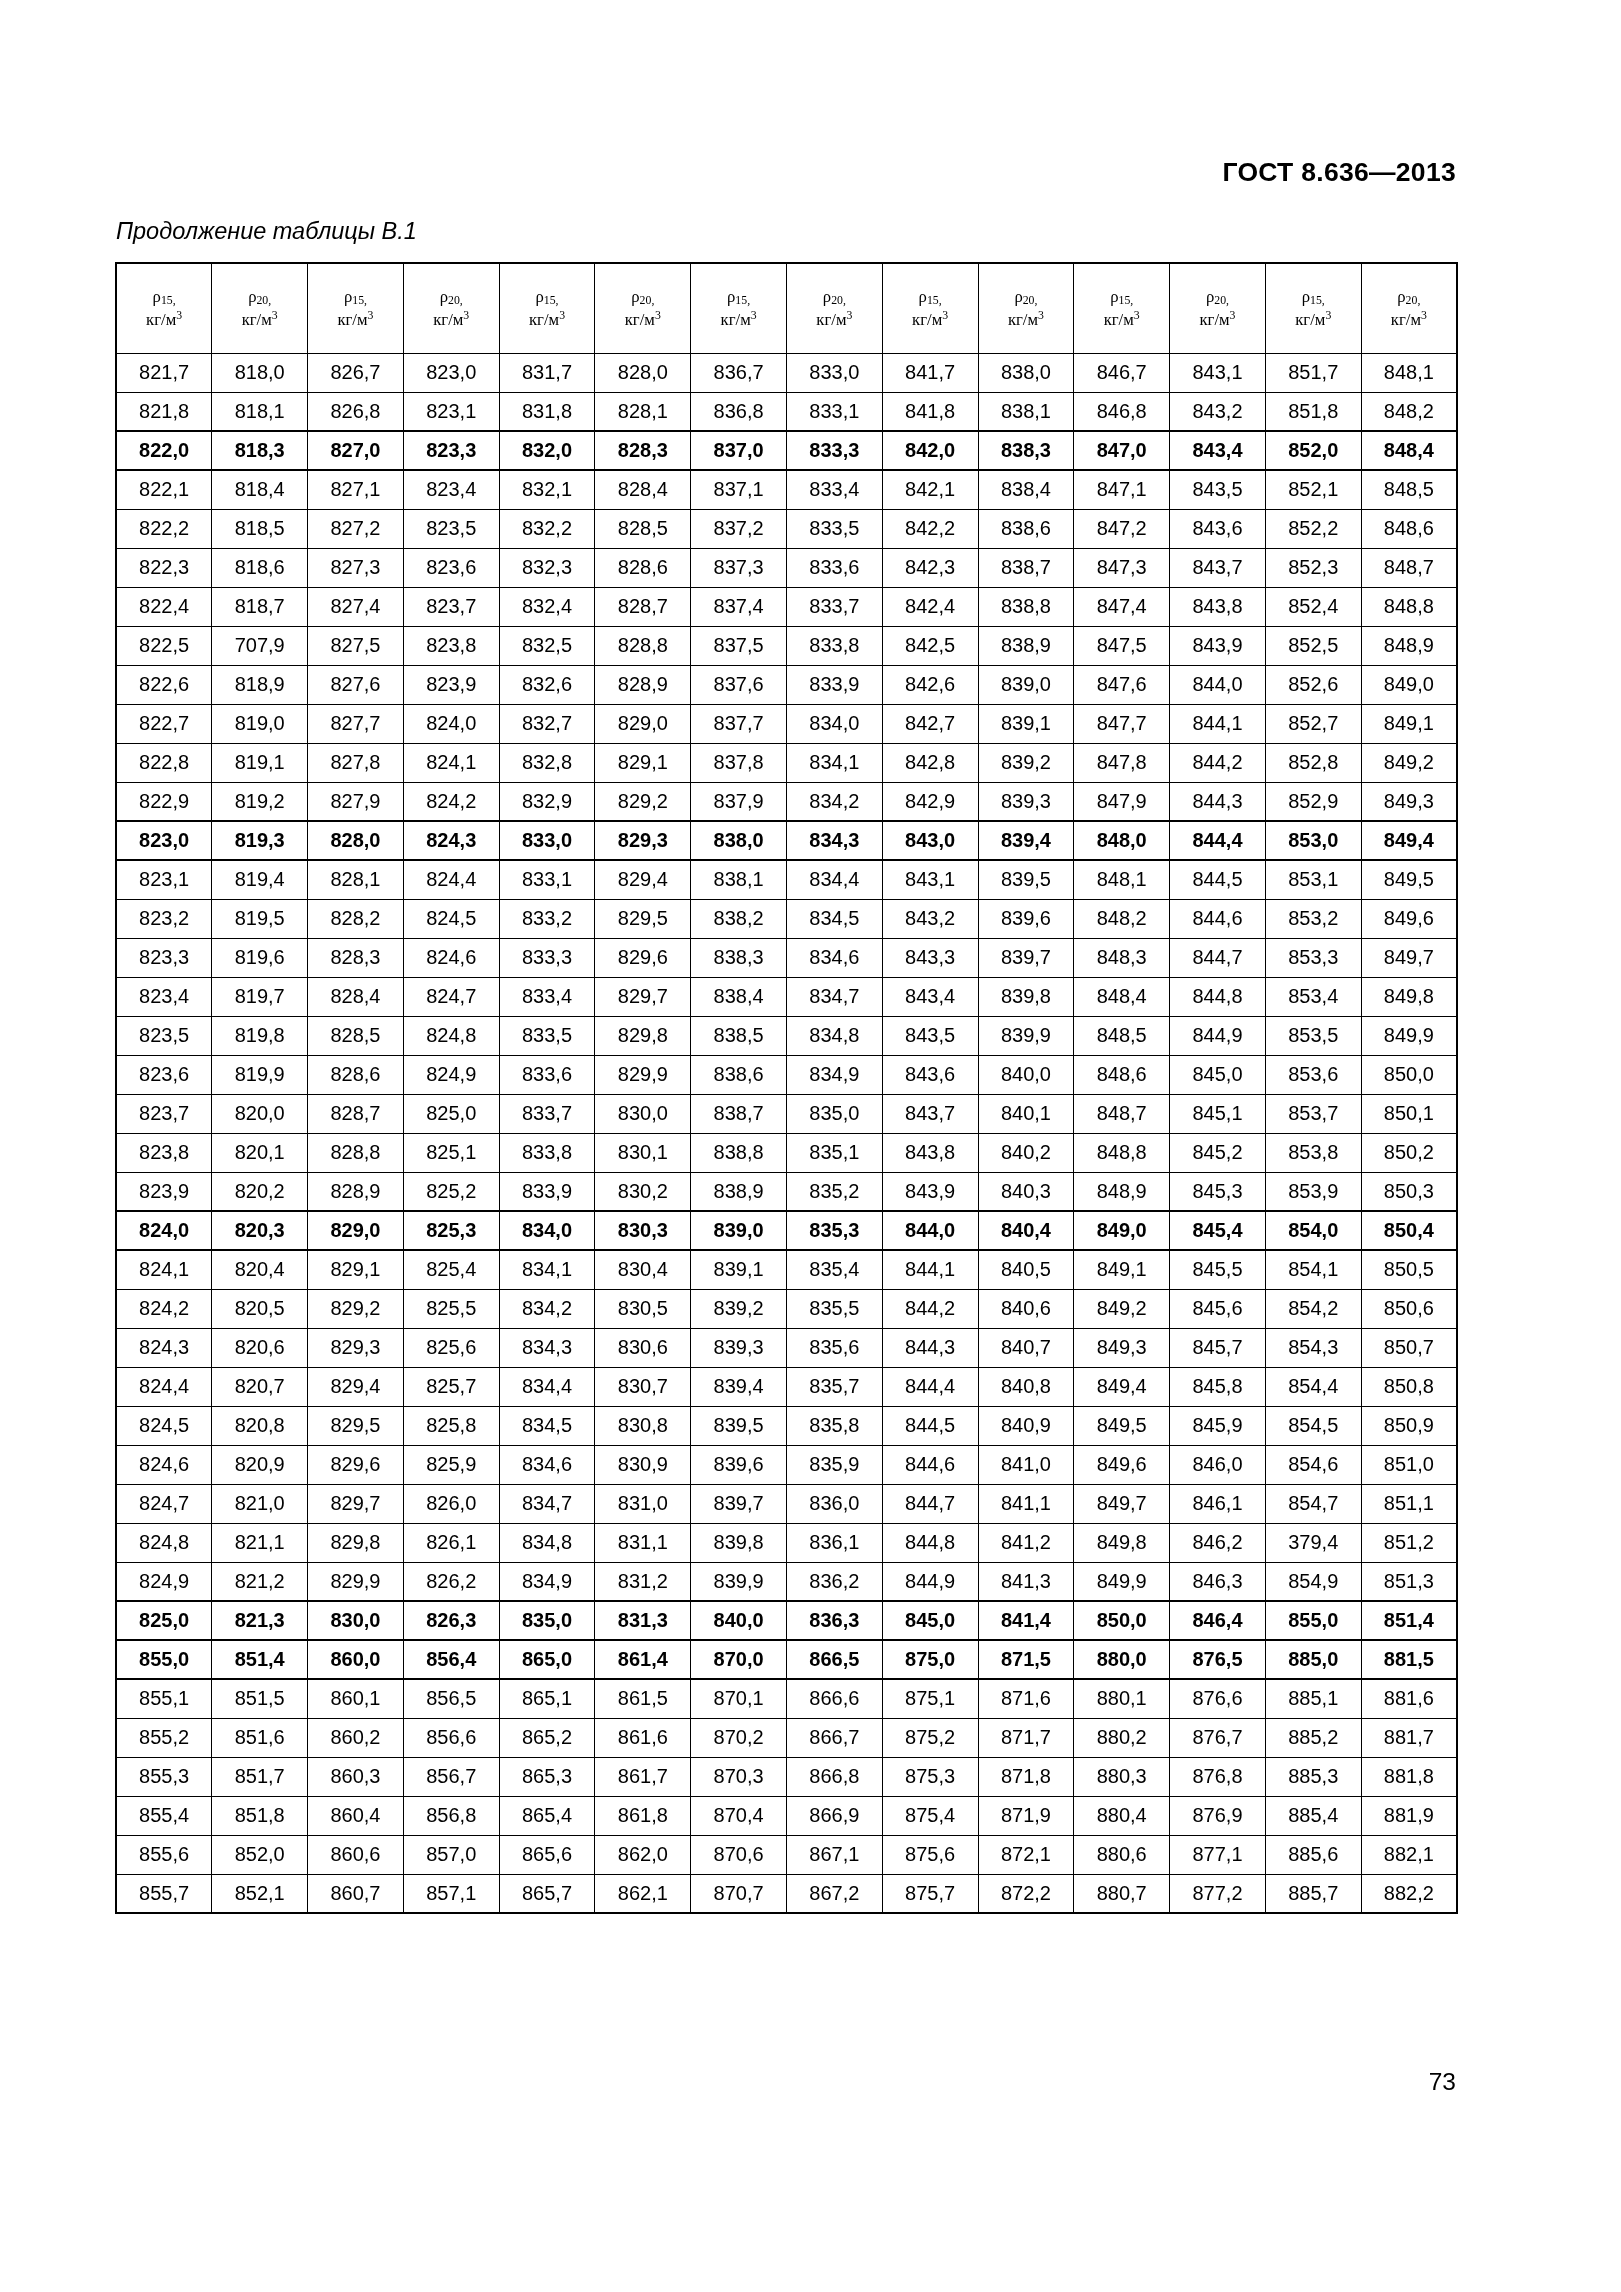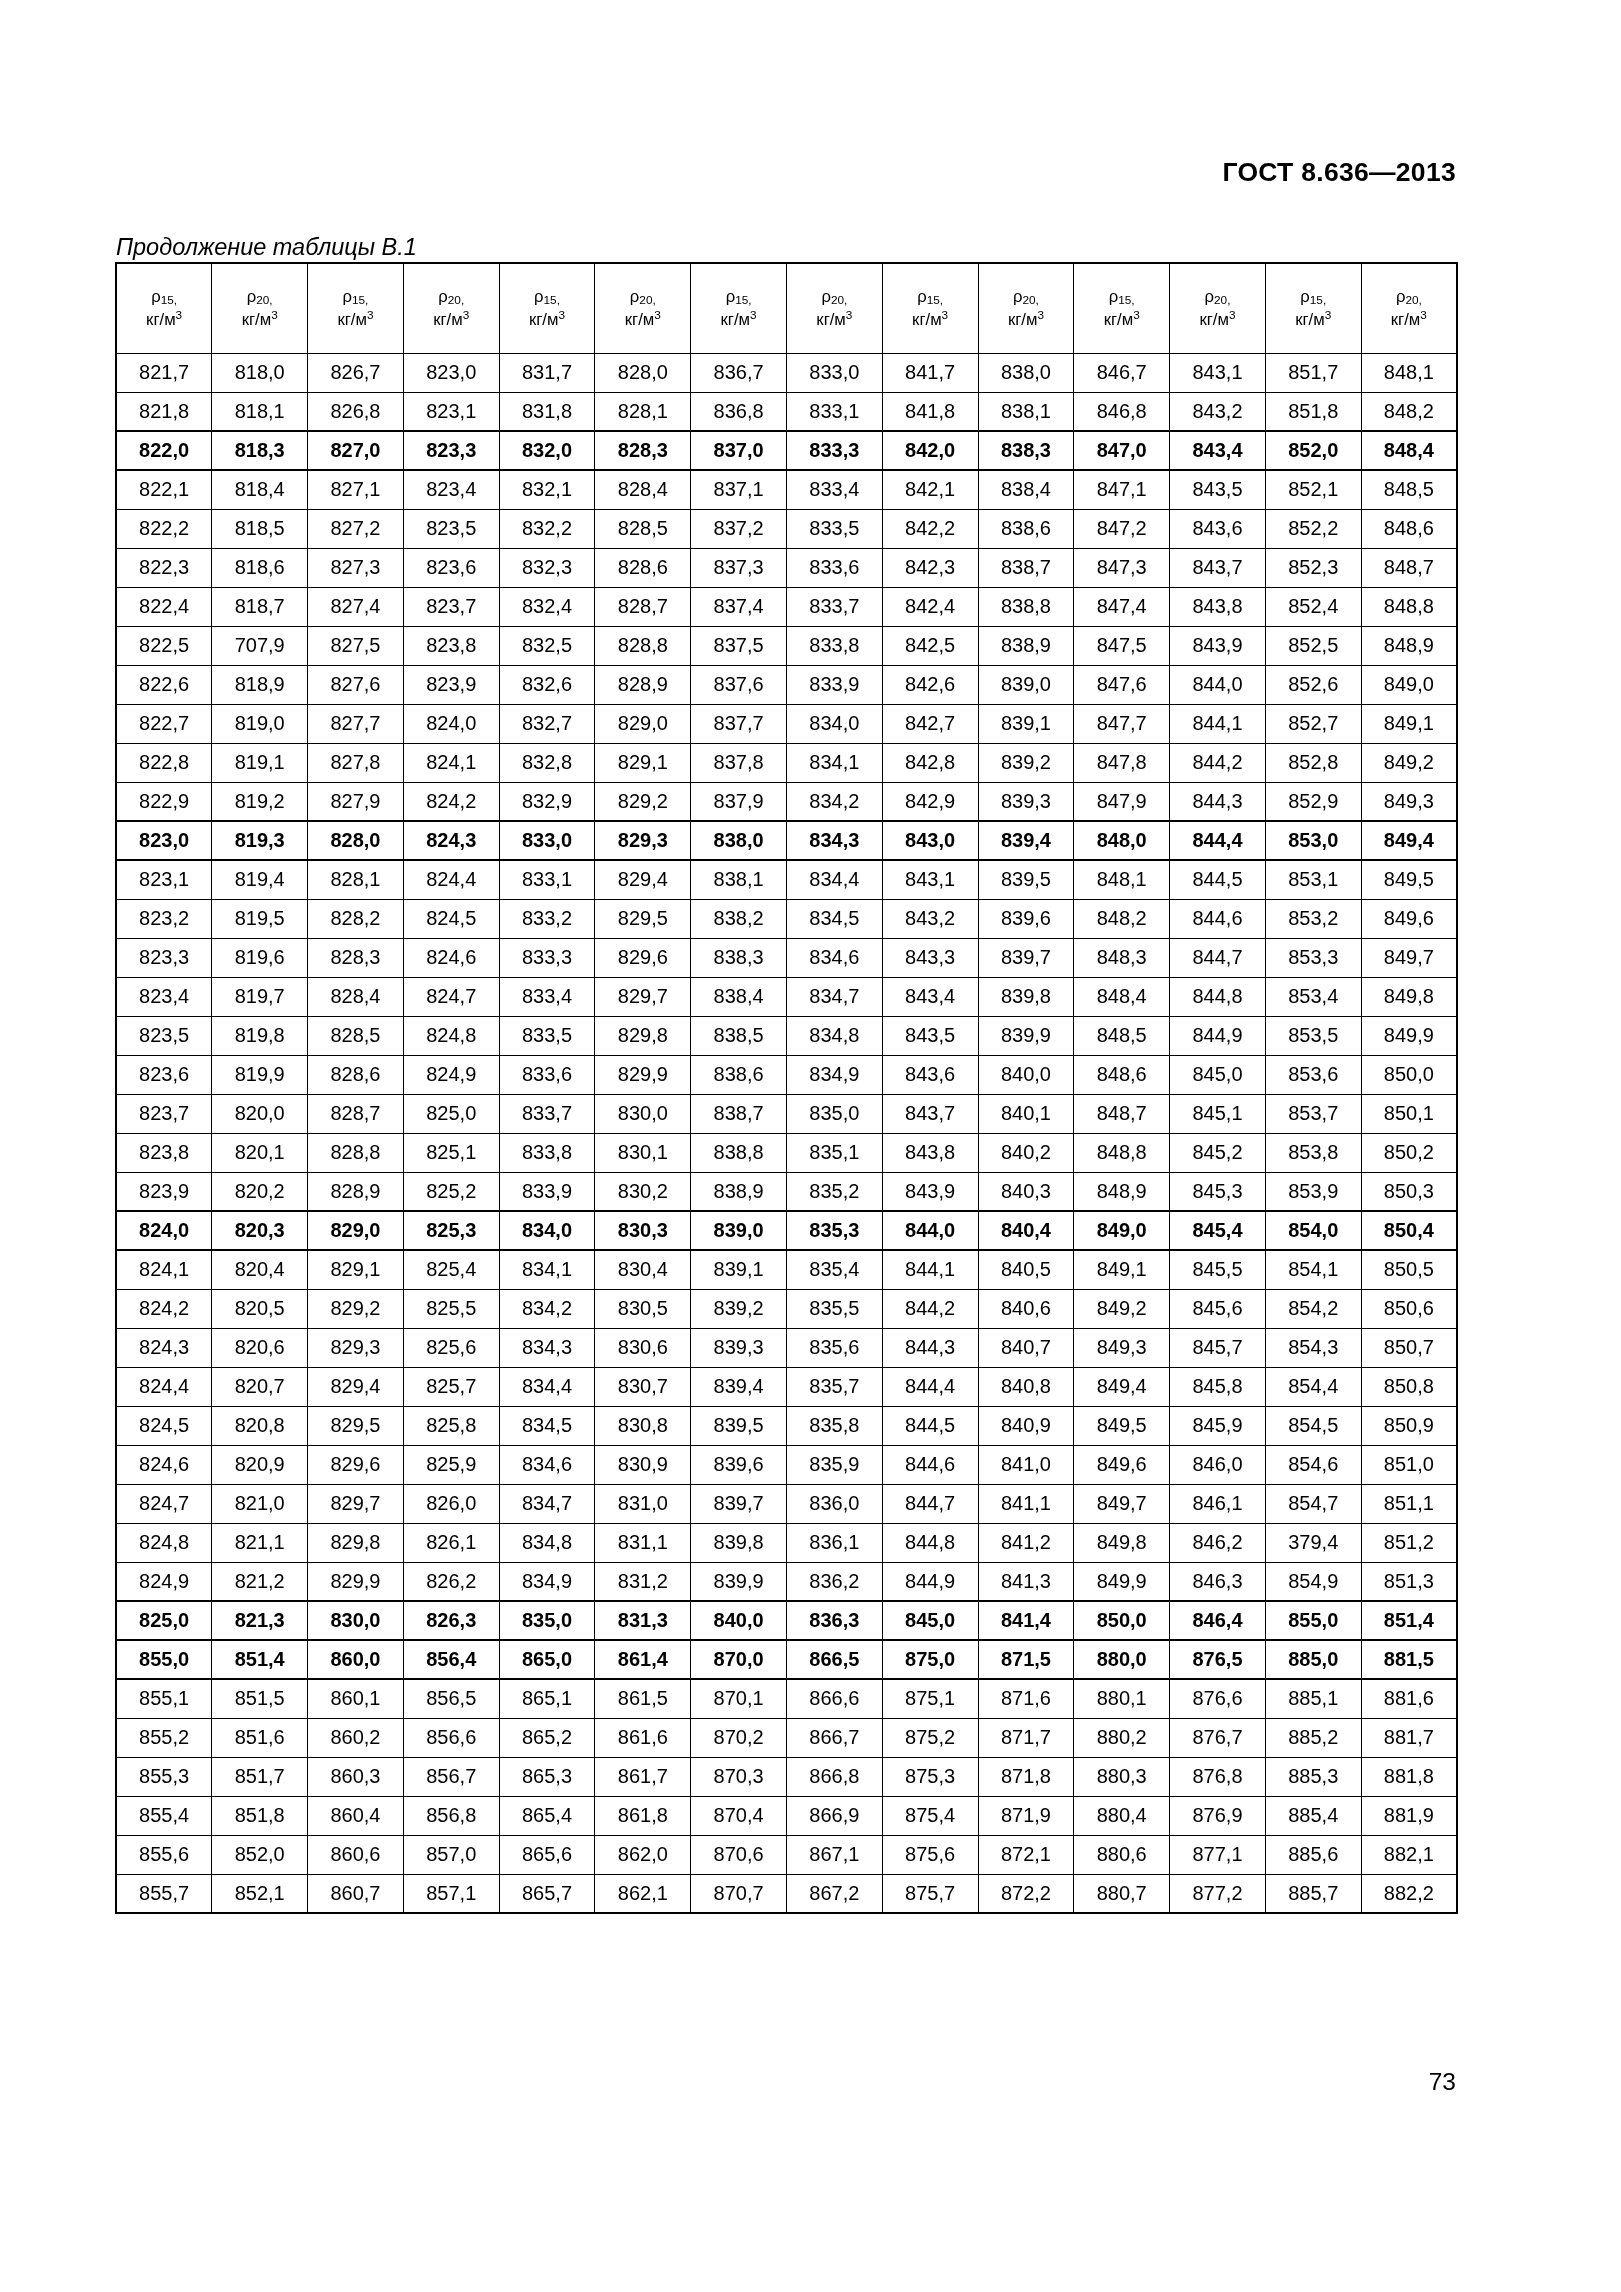--- a/index.html
+++ b/index.html
@@ -30,21 +30,20 @@
     letter-spacing: 0.3px;
     white-space: nowrap;
   }
   .table-caption {
     position: absolute;
     left: 116px;
     top: 218px;
     font-size: 23.5px;
     font-style: italic;
     white-space: nowrap;
-    margin-top: 16px;
   }
   .table-wrap {
     position: absolute;
     left: 115px;
     top: 262px;
     width: 1343px;
   }
   table.dens {
     border-collapse: collapse;
     width: 1343px;
@@ -58,20 +57,21 @@
     font-size: 20px;
     font-weight: normal;
     height: 39px;
     box-sizing: border-box;
   }
   table.dens th {
     height: 90px;
     font-weight: normal;
     line-height: 1.28;
     font-size: 16.7px;
+    font-family: Liberation Serif, serif;
   }
   
   table.dens {
     border: 2.9px solid #000;
   }
   
   td.grp-start, th.grp-start {
     border-left: 2.9px solid #000;
   }
   

